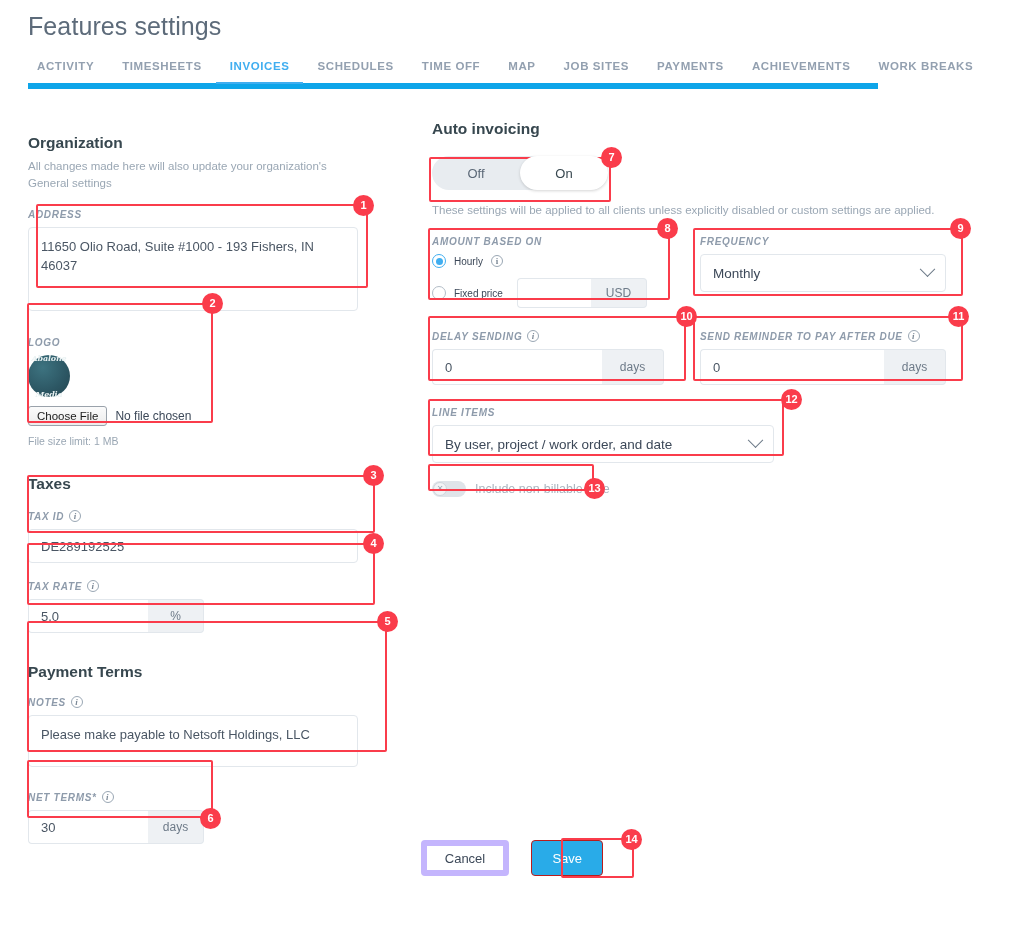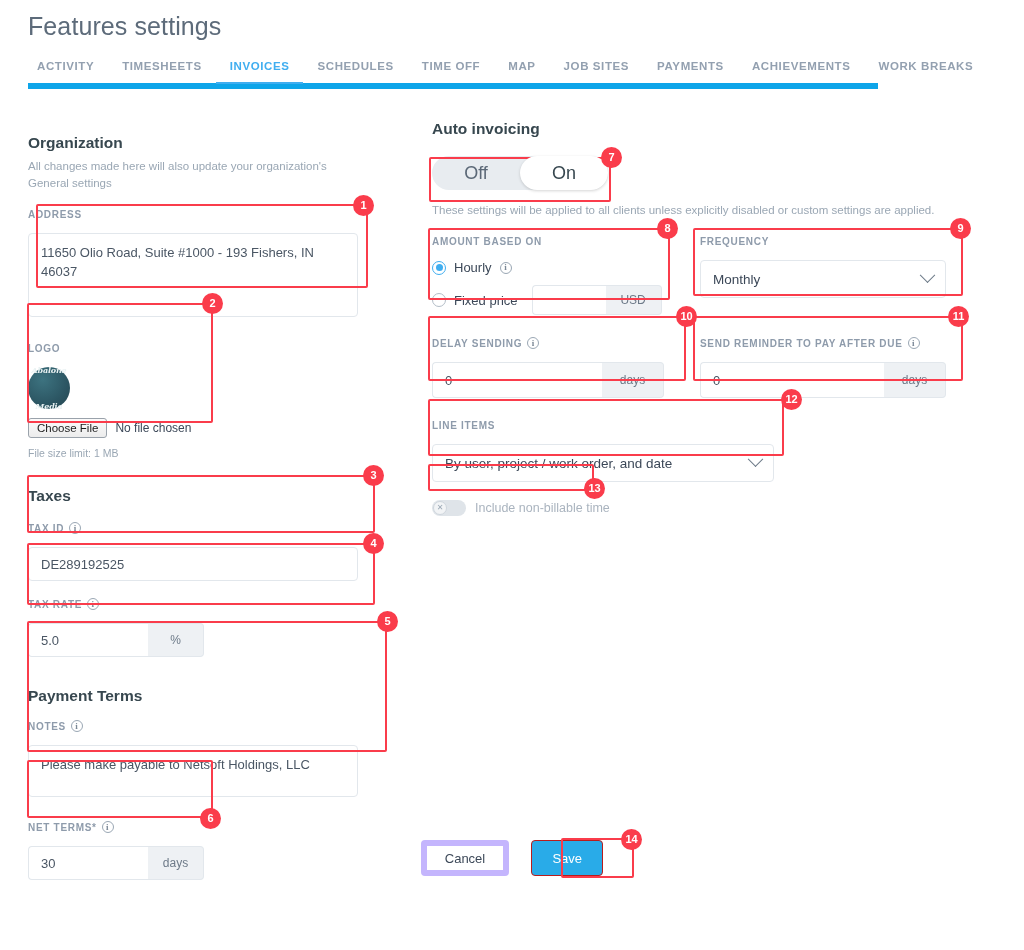--- a/index.html
+++ b/index.html
@@ -37,21 +37,22 @@
   .section-title {
     font-size: 15.5px; font-weight: 700; color: #37474f;
   }
   .section-sub {
     font-size: 11.5px; color: #9aa7b4; line-height: 1.45; margin-top: 6px;
     max-width: 315px;
   }
   .fld-label {
     font-size: 10px; font-weight: 700; letter-spacing: .7px;
     color: #8e9bab; display: flex; align-items: center; gap: 5px;
-    margin-bottom: 13px;
+    margin-bottom: 7px;
+    font-style: italic;
   }
   .info-i {
     display: inline-flex; align-items: center; justify-content: center;
     width: 12px; height: 12px; border-radius: 50%;
     border: 1px solid #9aa7b4; color: #7b8896;
     font-size: 9px; font-weight: 700; font-family: "Liberation Serif", serif;
     line-height: 1;
   }
   .inp {
     width: 100%; height: 34px; border: 1px solid #e2e7ec; border-radius: 4px;
@@ -119,40 +120,40 @@
   .size-limit { font-size: 10.5px; color: #9aa7b4; margin-top: 9px; }
 
   
   #right { position: absolute; left: 432px; top: 120px; width: 560px; }
   .seg {
     display: inline-flex; width: 176px; height: 34px; border-radius: 18px;
     background: #e8ecf0; padding: 0; position: relative; cursor: pointer;
   }
   .seg-opt {
     flex: 1; display: flex; align-items: center; justify-content: center;
-    font-size: 18px; color: #5b6877; z-index: 2; border-radius: 18px;
+    font-size: 13px; color: #5b6877; z-index: 2; border-radius: 18px;
   }
   .seg-opt.on {
     background: #fff; color: #37474f;
     box-shadow: 0 1px 3px rgba(0,0,0,.17);
   }
   .hint {
     font-size: 11.5px; color: #9aa7b4; margin-top: 12px; line-height: 1.4;
   }
   .radio-row { display: flex; align-items: center; gap: 8px; margin-top: 2px; }
   .radio {
     width: 14px; height: 14px; border-radius: 50%;
     border: 1.6px solid #b3bdc7; background: #fff; flex: none;
     display: flex; align-items: center; justify-content: center;
   }
   .radio.sel-r { border-color: #40AEF0; }
   .radio.sel-r::after {
     content: ""; width: 7px; height: 7px; border-radius: 50%; background: #40AEF0;
   }
-  .radio-lbl { font-size: 13px; color: #3c4858; }
+  .radio-lbl { font-size: 10px; color: #3c4858; }
   .toggle-row { display: flex; align-items: center; gap: 9px; }
   .toggle {
     width: 34px; height: 16px; border-radius: 9px; background: #dfe4e9;
     position: relative; cursor: pointer; flex: none;
   }
   .toggle .knob {
     position: absolute; left: 1px; top: 1px; width: 14px; height: 14px;
     border-radius: 50%; background: #f2f4f6; border: 1px solid #cfd6dd;
     display: flex; align-items: center; justify-content: center;
     font-size: 8px; color: #9aa7b4; line-height: 1;

